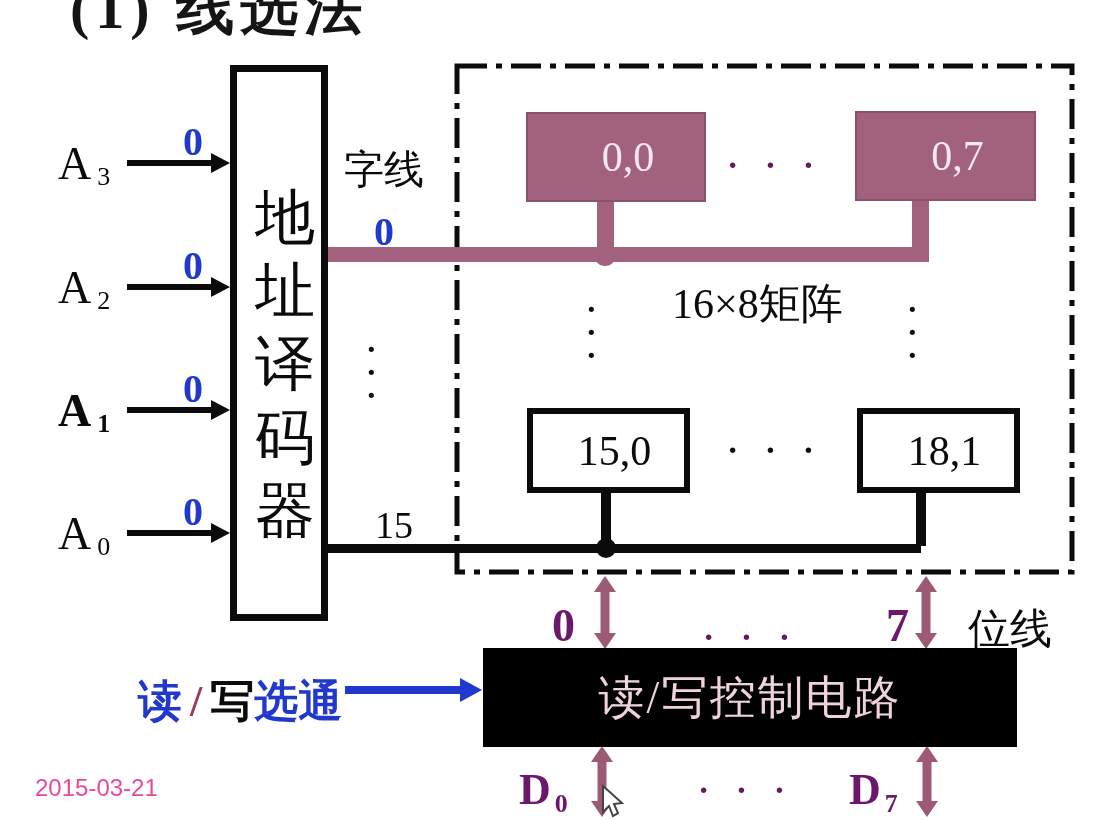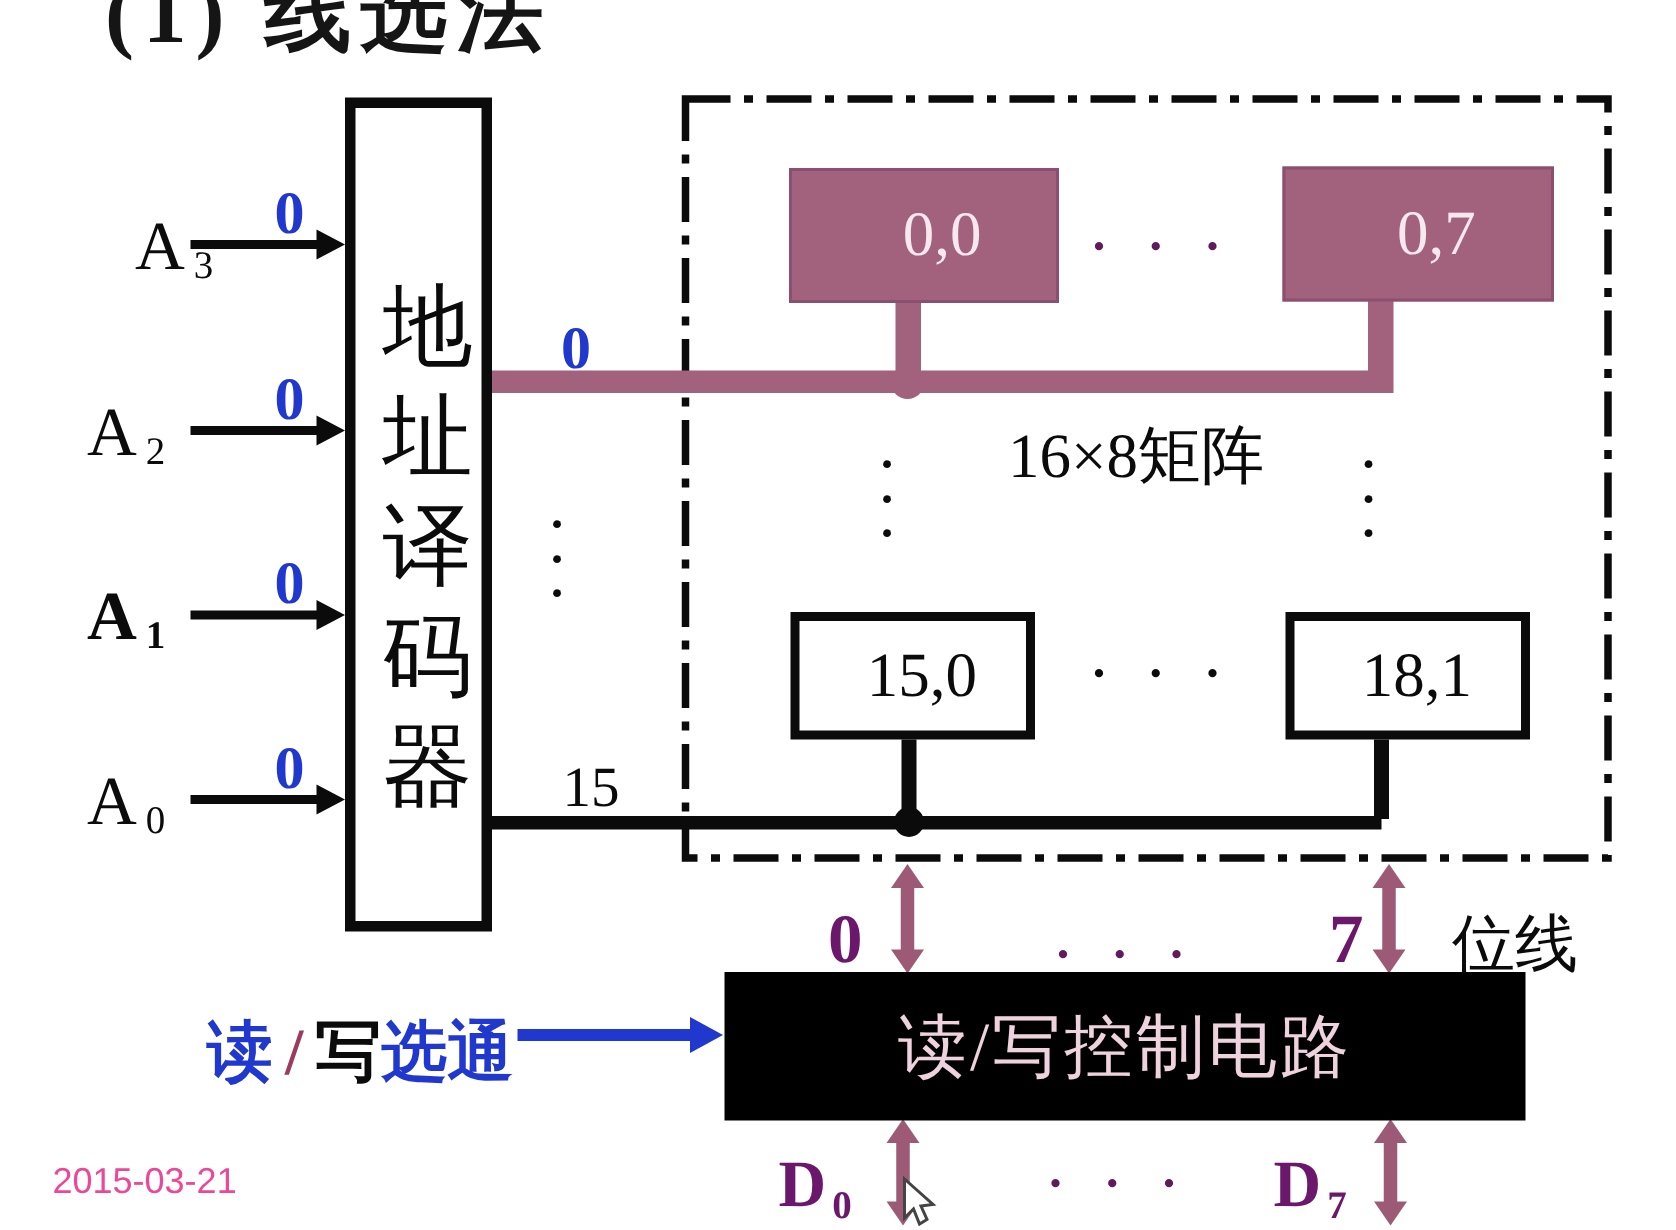--- a/index.html
+++ b/index.html
@@ -115,32 +115,33 @@
     </g>
 
     <polygon points="603,786 603,812 609,806 613,816 618,813 614,804 622,803" fill="#ffffff" stroke="#444444" stroke-width="2"></polygon>
   </svg>
 
   <div class="slide-title">(1) 线选法</div>
 
   <div class="decoder-box"></div>
   <div class="decoder-label">地址译码器</div>
 
-  <div class="addr-row-label" style="left:58px;top:137px;margin-left:32px;"><span>A</span><span class="addr-sub">3</span></div>
+  <div class="addr-row-label" style="left:58px;top:137px;"><span>A</span><span class="addr-sub">3</span></div>
   <div class="blue-digit" style="left:183px;top:118px;">0</div>
 
   <div class="addr-row-label" style="left:58px;top:261px;"><span>A</span><span class="addr-sub">2</span></div>
   <div class="blue-digit" style="left:183px;top:242px;">0</div>
 
   <div class="addr-row-label" style="left:58px;top:384px;font-weight:bold;"><span>A</span><span class="addr-sub">1</span></div>
   <div class="blue-digit" style="left:183px;top:365px;">0</div>
 
   <div class="addr-row-label" style="left:58px;top:507px;"><span>A</span><span class="addr-sub">0</span></div>
   <div class="blue-digit" style="left:183px;top:488px;">0</div>
 
+  <div class="word-line-label">字线</div>
   <div class="blue-digit" style="left:374px;top:208px;">0</div>
   <div class="line15-label">15</div>
 
   <div class="cell cell-maroon" style="left:526px;top:112px;width:152px;height:86px;">0,0</div>
   <div class="cell cell-maroon" style="left:855px;top:111px;width:153px;height:86px;">0,7</div>
   <div class="cell cell-white" style="left:527px;top:408px;width:139px;height:73px;">15,0</div>
   <div class="cell cell-white" style="left:857px;top:408px;width:139px;height:73px;">18,1</div>
 
   <div class="matrix-label">16×8矩阵</div>
   <div class="hdots hdots-purple" style="left:727px;top:148px;">· · ·</div>

